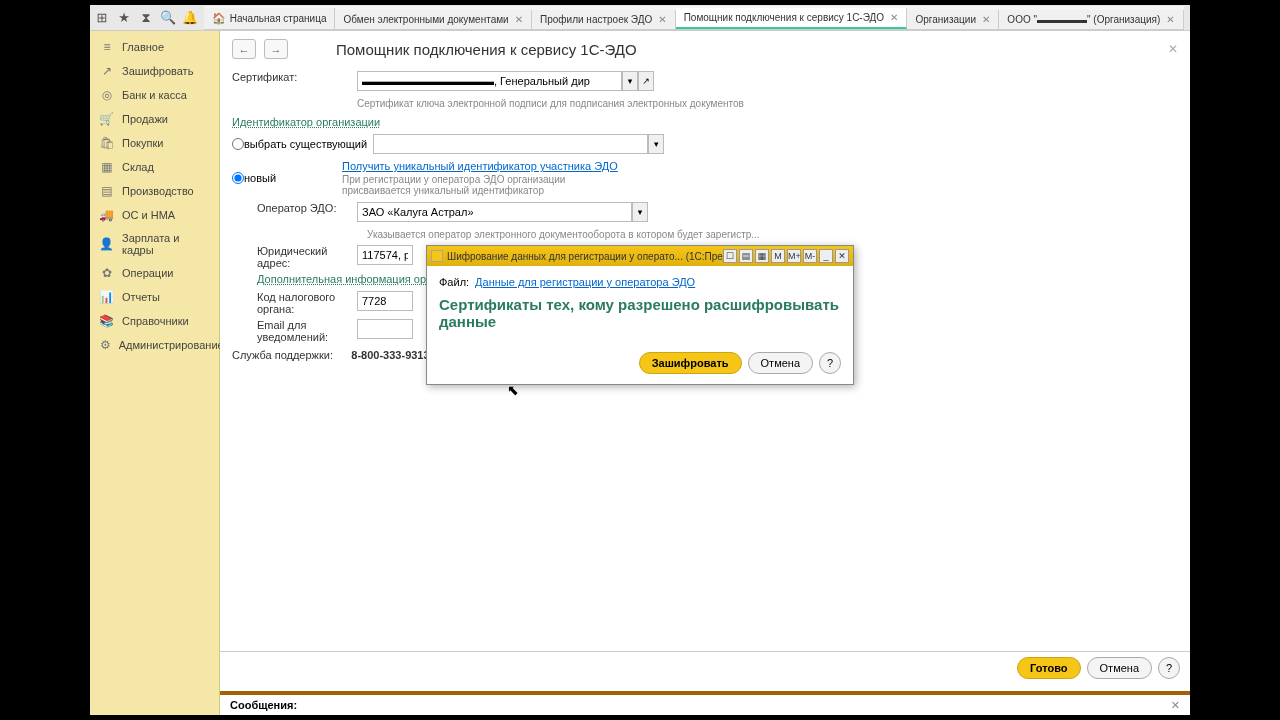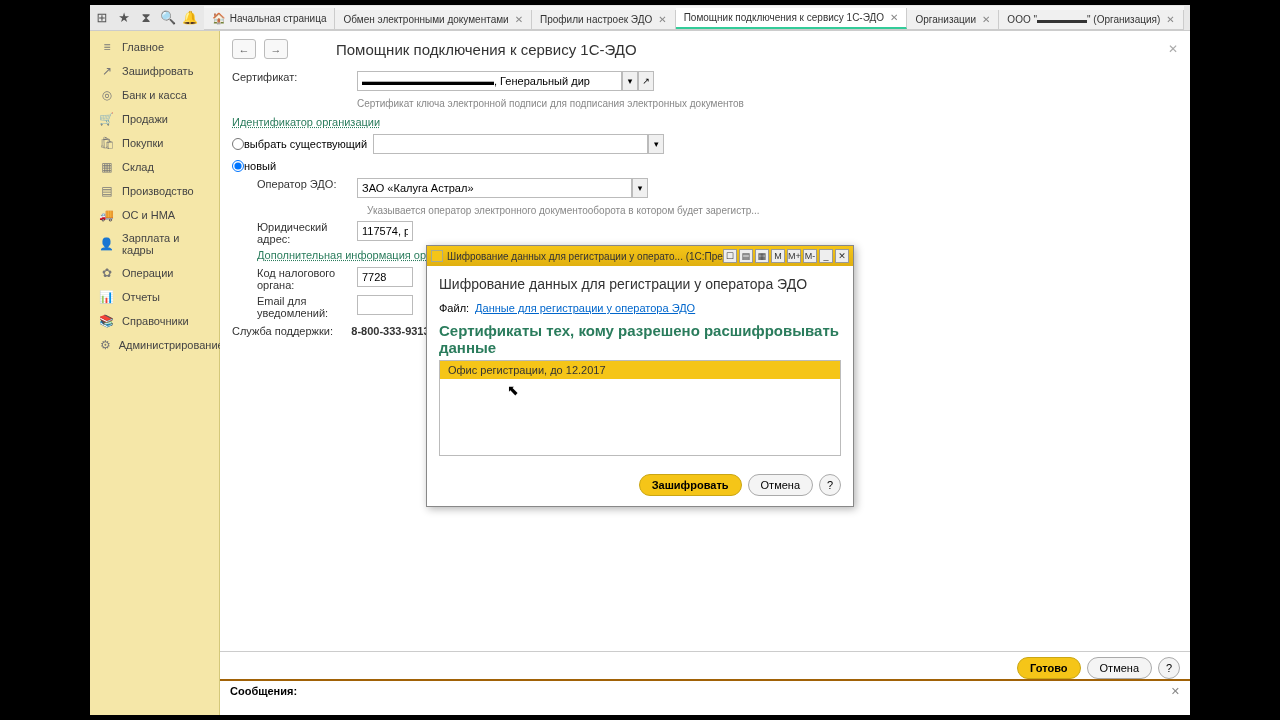--- a/index.html
+++ b/index.html
@@ -35,21 +35,21 @@
 .radio-row { display: flex; align-items: center; margin-bottom: 6px; }
 .radio { width: 12px; height: 12px; }
 .combo-btn { width: 16px; height: 20px; border: 1px solid #bbb; background: #f0f0f0; font-size: 9px; text-align: center; line-height: 18px; cursor: pointer; }
 .link-blue { color: #0066cc; text-decoration: underline; cursor: pointer; font-size: 11px; }
 .support { font-size: 11px; color: #333; margin-top: 6px; }
 .support b { font-weight: bold; }
 .footer-bar { position: absolute; bottom: 32px; left: 0; right: 0; height: 32px; border-top: 1px solid #ccc; display: flex; align-items: center; justify-content: flex-end; gap: 6px; padding: 0 10px; background: #fff; }
 .btn { height: 22px; padding: 0 12px; border: 1px solid #aaa; border-radius: 11px; font-size: 11px; cursor: pointer; background: #f4f4f4; }
 .btn.primary { background: #f5c518; border-color: #caa614; font-weight: bold; }
 .btn.help { width: 22px; padding: 0; }
-.messages { position: absolute; bottom: 0; left: 0; right: 0; height: 36px; border-top: 2px solid #a16207; padding: 4px 10px; font-size: 11px; font-weight: bold; background: #fff; display: flex; justify-content: space-between; align-items: flex-start; }
+.messages { position: absolute; bottom: 0; left: 0; right: 0; height: 24px; border-top: 4px solid #a16207; padding: 4px 10px; font-size: 11px; font-weight: bold; background: #fff; display: flex; justify-content: space-between; align-items: flex-start; }
 .messages .x { color: #888; cursor: pointer; font-weight: normal; }
 
 .dialog { position: absolute; left: 426px; top: 245px; width: 428px; background: #fff; border: 1px solid #888; box-shadow: 2px 2px 8px rgba(0,0,0,0.3); z-index: 100; }
 .dlg-title { height: 20px; background: linear-gradient(#f5c518, #e0b010); display: flex; align-items: center; padding: 0 4px; font-size: 10px; color: #333; }
 .dlg-title-icon { width: 12px; height: 12px; background: #f5c518; border: 1px solid #aa8; margin-right: 4px; }
 .dlg-title-text { flex: 1; white-space: nowrap; overflow: hidden; }
 .dlg-title-btns { display: flex; gap: 2px; }
 .dlg-tbtn { width: 14px; height: 14px; border: 1px solid #999; background: #eee; font-size: 9px; text-align: center; line-height: 12px; cursor: pointer; }
 .dlg-body { padding: 10px 12px; }
 .dlg-h { font-size: 14px; font-weight: normal; color: #333; margin-bottom: 10px; }
@@ -177,20 +177,24 @@
         <div class="radio-row">
           <input type="radio" class="radio" style="">
           <span>выбрать существующий</span>
           <input class="form-input w2" style="margin-left: 6px;">
           <span class="combo-btn">▾</span>
         </div>
 
         <div class="radio-row" style="align-items:center">
           <input type="radio" class="radio" checked="" style="">
           <span style="width:98px">новый</span>
+          <div>
+            <a class="link-blue">Получить уникальный идентификатор участника ЭДО</a>
+            <div style="font-size:10px;color:#888;margin-top:2px;max-width:280px">При регистрации у оператора ЭДО организации присваивается уникальный идентификатор</div>
+          </div>
         </div>
 
         <div class="form-row" style="margin-top:4px">
           <span class="form-label-indent">Оператор ЭДО:</span>
           <input class="form-input w2" value="ЗАО «Калуга Астрал»" style="">
           <span class="combo-btn">▾</span>
         </div>
         <div class="form-hint2">Указывается оператор электронного документооборота в котором будет зарегистр...</div>
 
         <div class="form-row">
@@ -239,29 +243,25 @@
       <span class="dlg-tbtn">▤</span>
       <span class="dlg-tbtn">▦</span>
       <span class="dlg-tbtn">M</span>
       <span class="dlg-tbtn">M+</span>
       <span class="dlg-tbtn">M-</span>
       <span class="dlg-tbtn">_</span>
       <span class="dlg-tbtn">✕</span>
     </div>
   </div>
   <div class="dlg-body">
-    <div class="dlg-h">Шифрование данных для регистрации у оператора ЭДО</div>
     <div class="dlg-row">
       <span>Файл:</span>
       <a class="link-blue">Данные для регистрации у оператора ЭДО</a>
     </div>
     <div class="dlg-section-label">Сертификаты тех, кому разрешено расшифровывать данные</div>
-    <div class="dlg-list">
-      <div class="dlg-list-item">Офис регистрации, до 12.2017</div>
-    </div>
   </div>
   <div class="dlg-footer">
     <button class="btn primary">Зашифровать</button>
     <button class="btn">Отмена</button>
     <button class="btn help">?</button>
   </div>
 </div>
 
 <div class="cursor">⬉</div>
 

